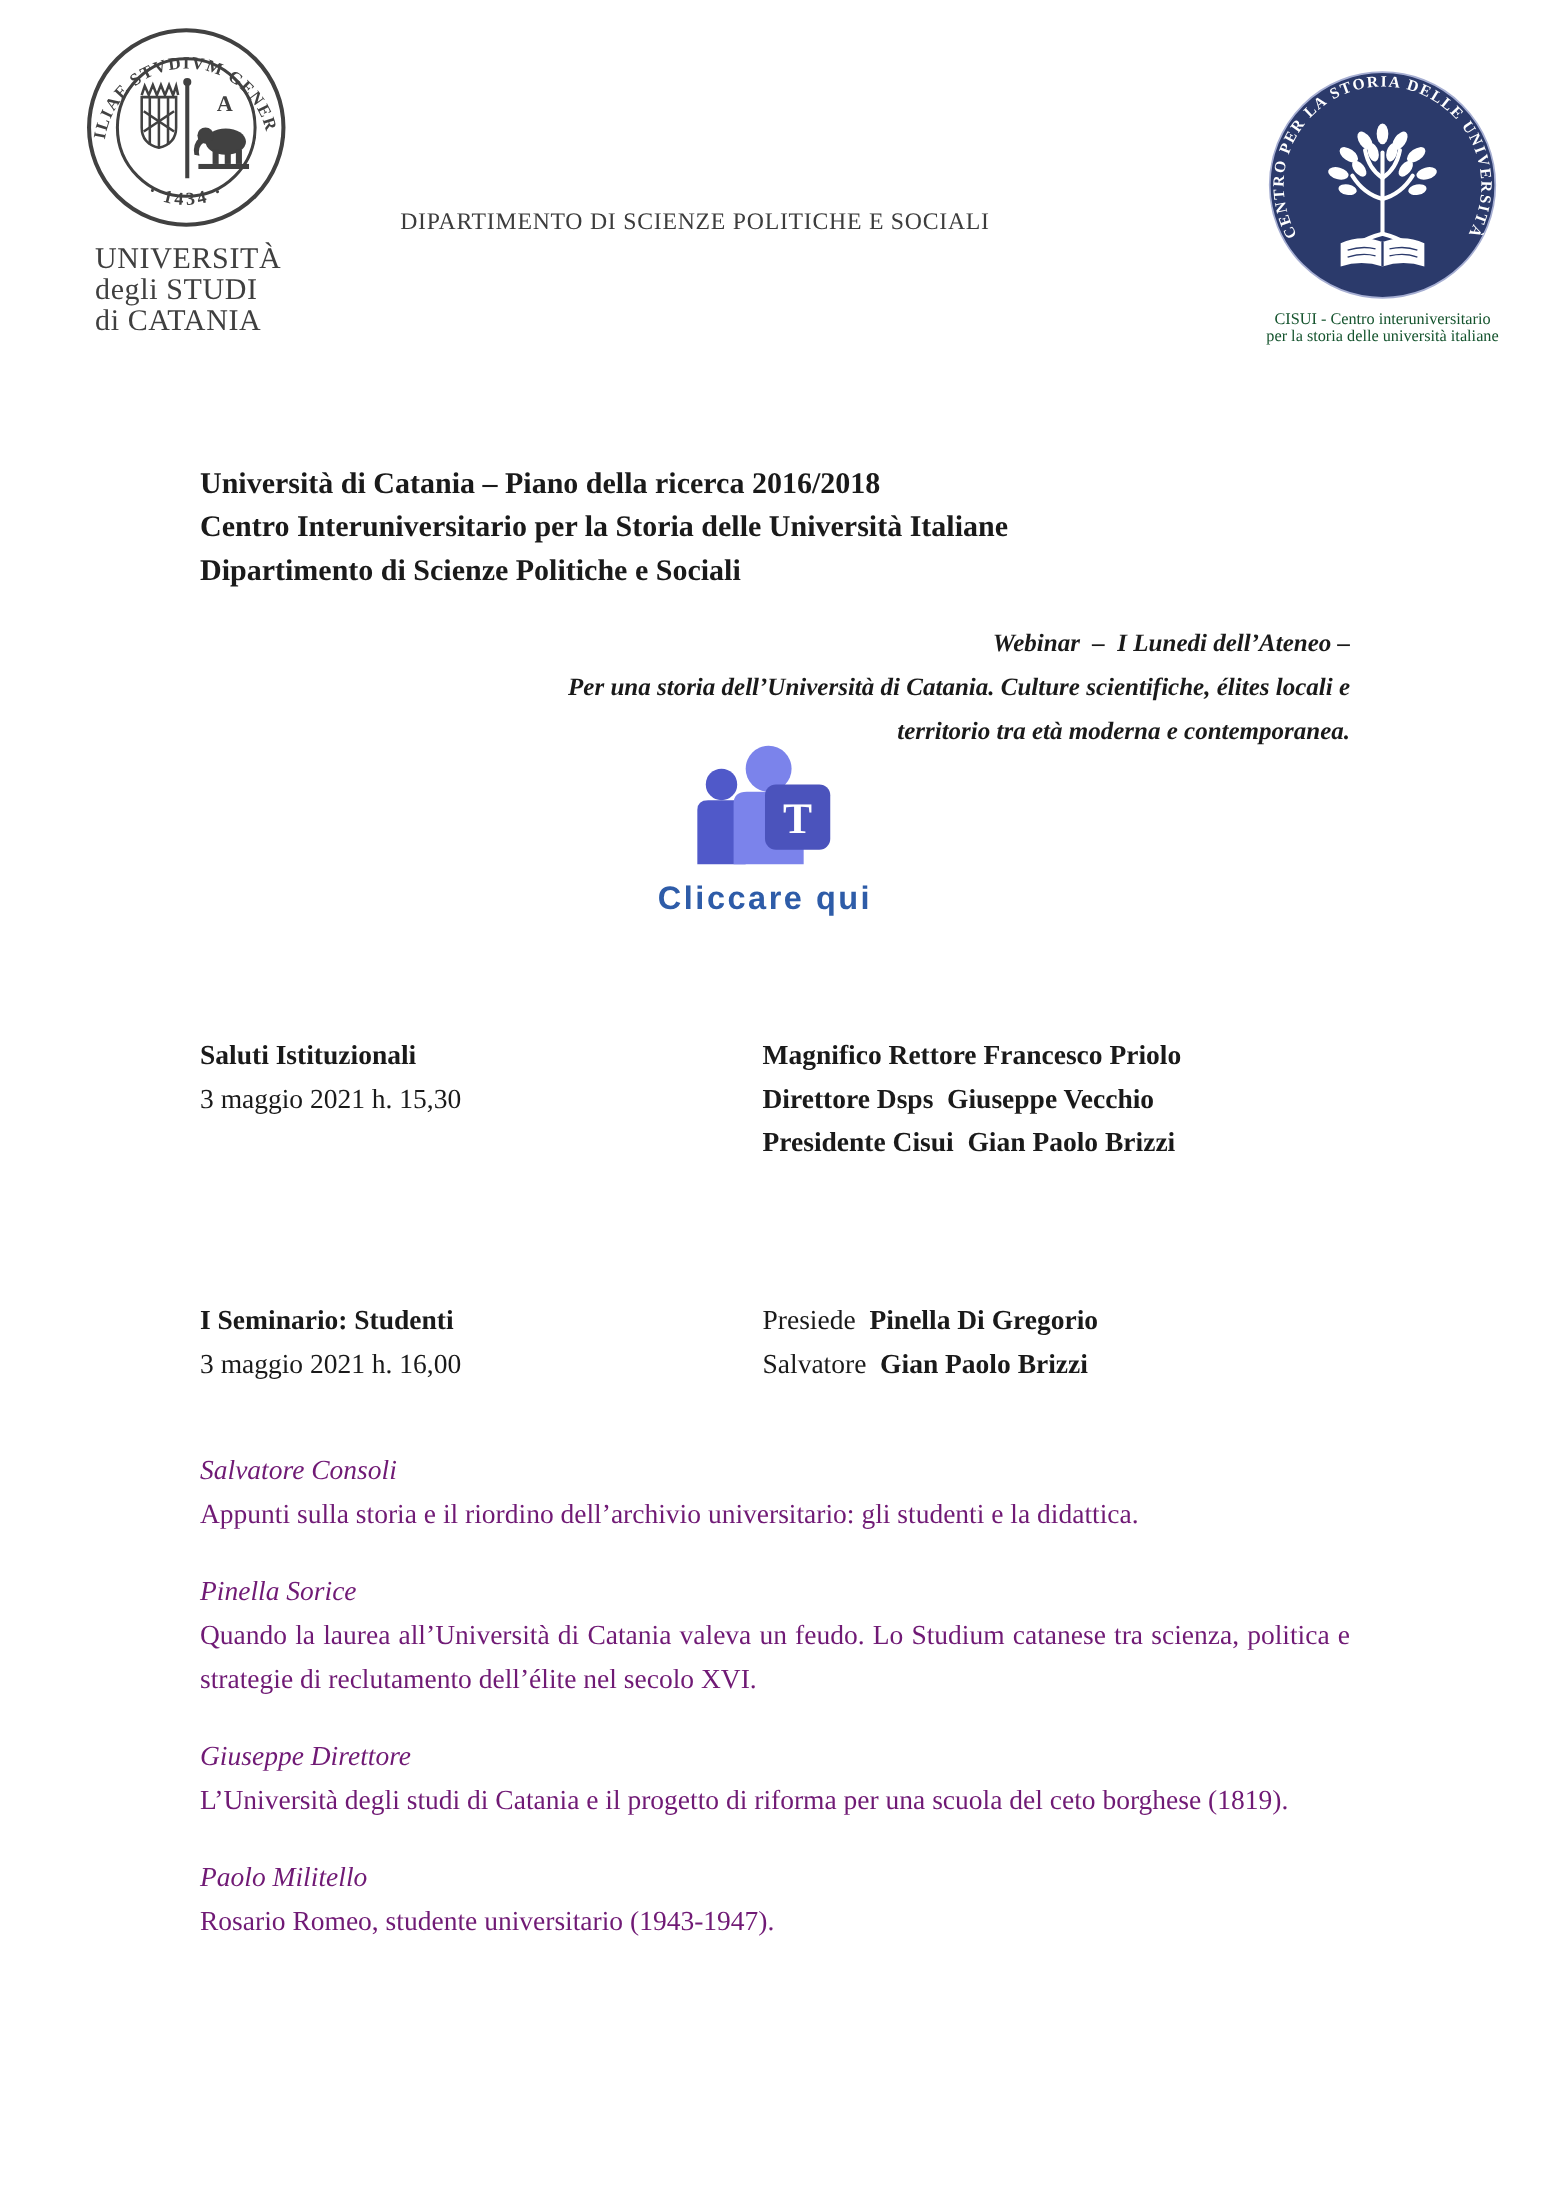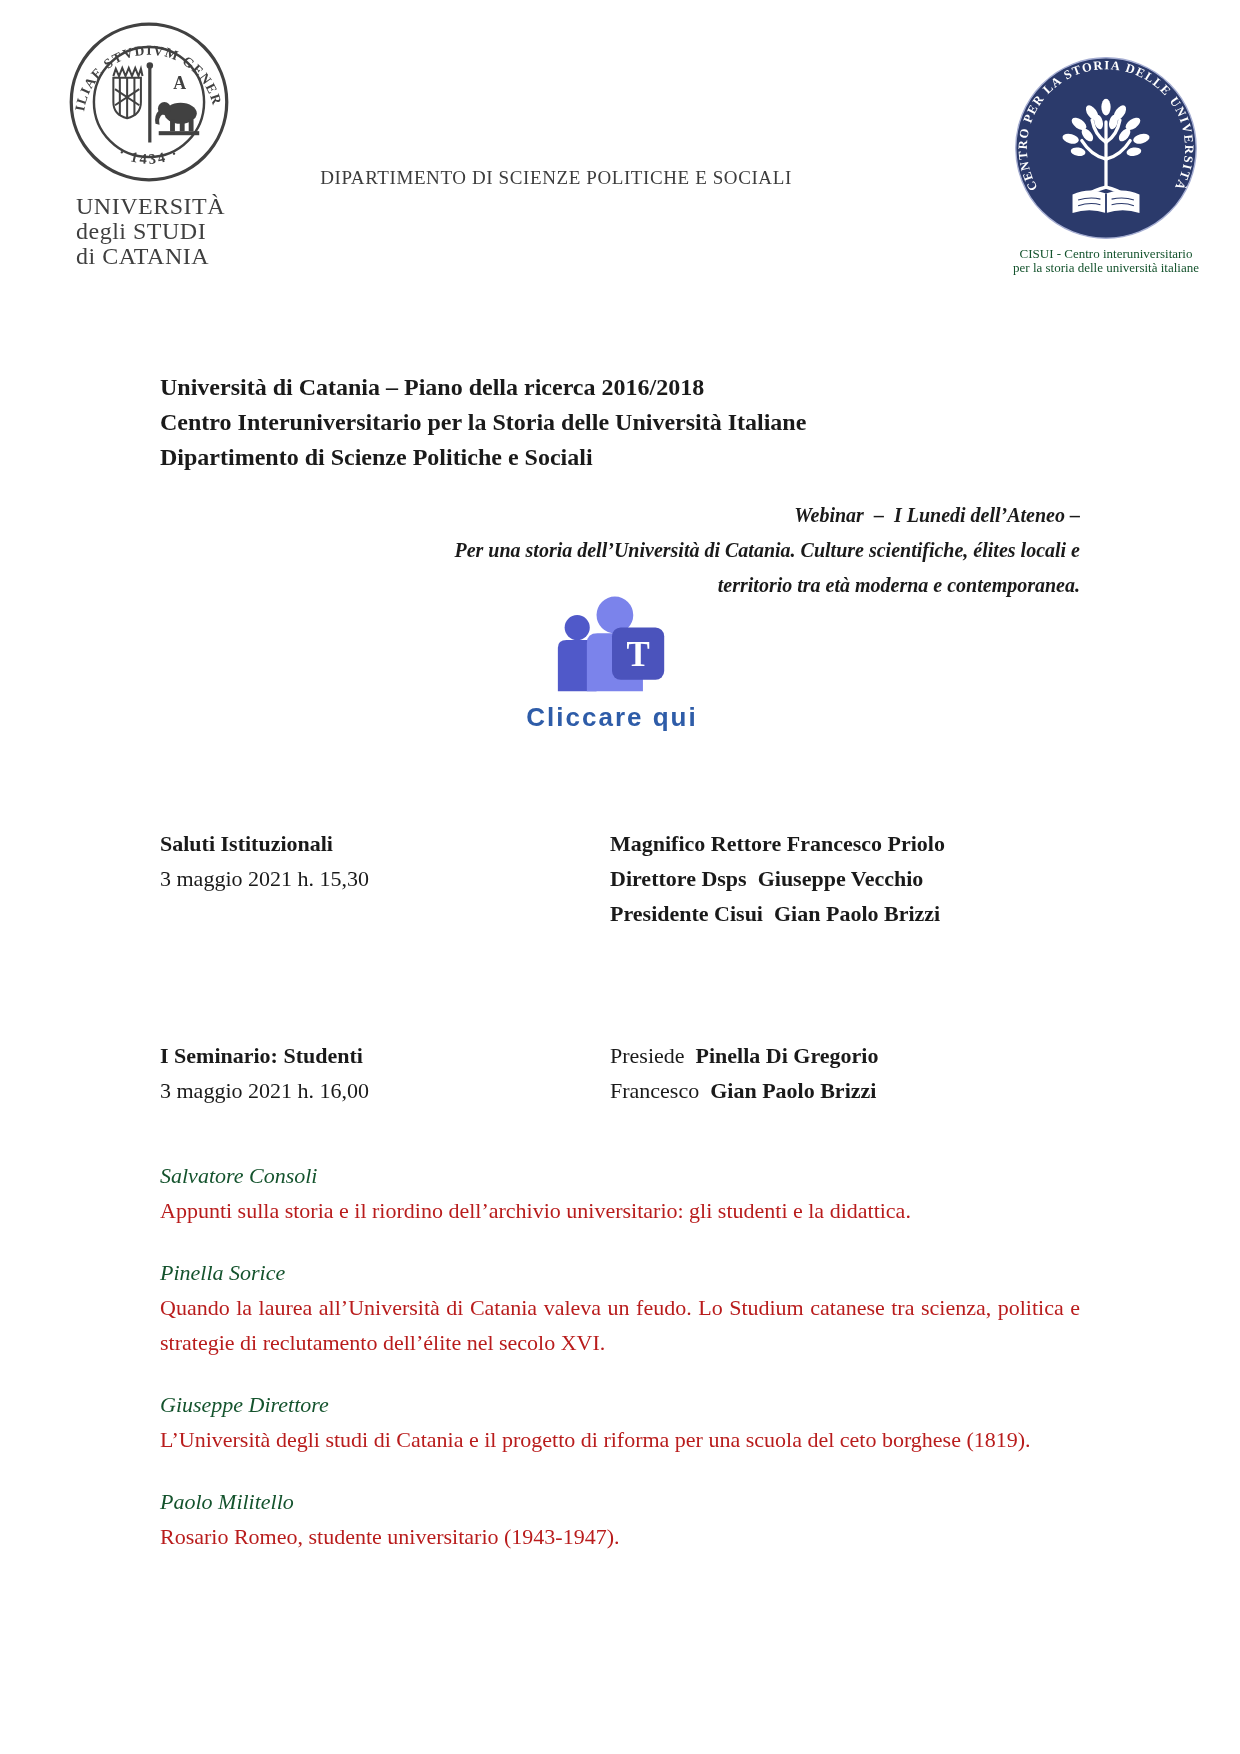--- a/index.html
+++ b/index.html
@@ -35,22 +35,22 @@
   .row2{top:1038px;}
   .col-l{width:450px;flex:none;}
   .col-r{flex:1;}
   .sched-title{font-weight:bold;}
   .name-b{font-weight:bold;}
   .prefix:empty{display:none;}
 
   
   .speakers{left:160px;top:1158px;width:920px;}
   .speaker{margin-bottom:27px;}
-  .sp-name{font-style:italic;font-size:22px;line-height:35px;color:#14532d;}
-  .sp-abs{font-size:22px;line-height:35px;text-align:justify;color:#b91c1c;}
+  .sp-name{font-style:italic;font-size:22px;line-height:35px;color:#701a75;}
+  .sp-abs{font-size:22px;line-height:35px;text-align:justify;color:#701a75;}
 
   svg text{font-family:"Liberation Serif",serif;}
 </style>
 </head>
 <body>
 
 <div class="abs unict">
   <svg width="162" height="164" viewBox="0 0 200 200">
     <circle cx="100" cy="100" r="96" fill="none" stroke="#414141" stroke-width="4"></circle>
     <circle cx="100" cy="100" r="68" fill="none" stroke="#414141" stroke-width="3"></circle>
@@ -178,21 +178,21 @@
   </div>
 </div>
 
 <div class="abs row row2">
   <div class="col-l">
     <div class="sched-title">I Seminario: Studenti</div>
     <div>3 maggio 2021 h. 16,00</div>
   </div>
   <div class="col-r">
     <div class="pre"><span class="prefix">Presiede  </span><span class="name-b">Pinella Di Gregorio</span></div>
-    <div class="pre"><span class="prefix">Francesco  </span><span class="name-b">Gian Paolo Brizzi</span></div>
+    <div class="pre"><span class="prefix">Salvatore  </span><span class="name-b">Gian Paolo Brizzi</span></div>
   </div>
 </div>
 
 <div class="abs speakers">
   <div class="speaker">
     <div class="sp-name">Salvatore Consoli</div>
     <div class="sp-abs">Appunti sulla storia e il riordino dell’archivio universitario: gli studenti e la didattica.</div>
   </div>
   <div class="speaker">
     <div class="sp-name">Pinella Sorice</div>

